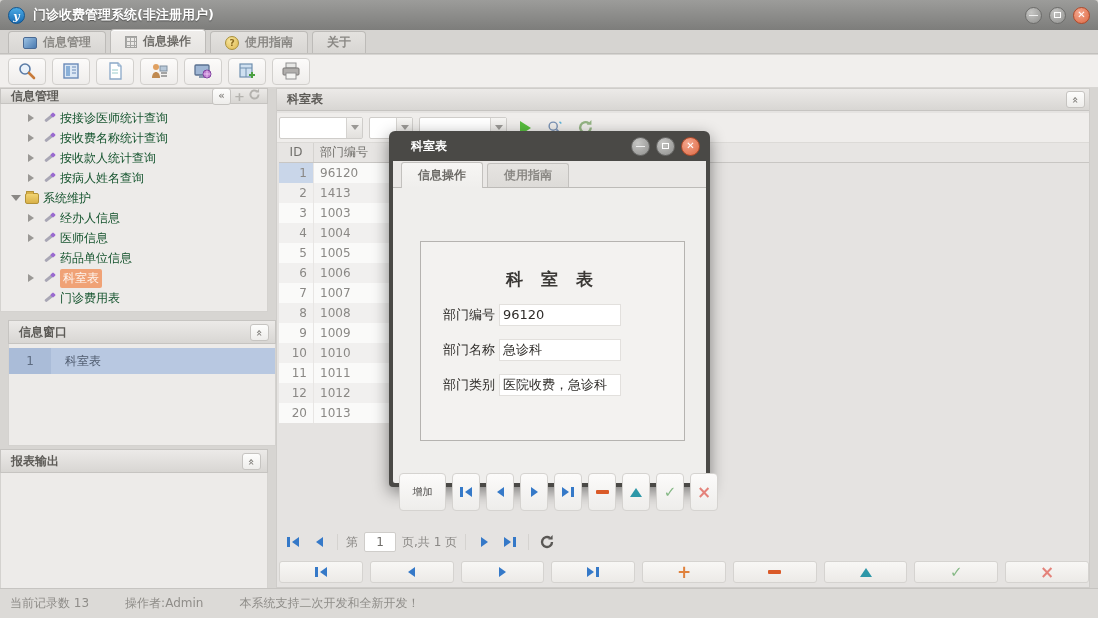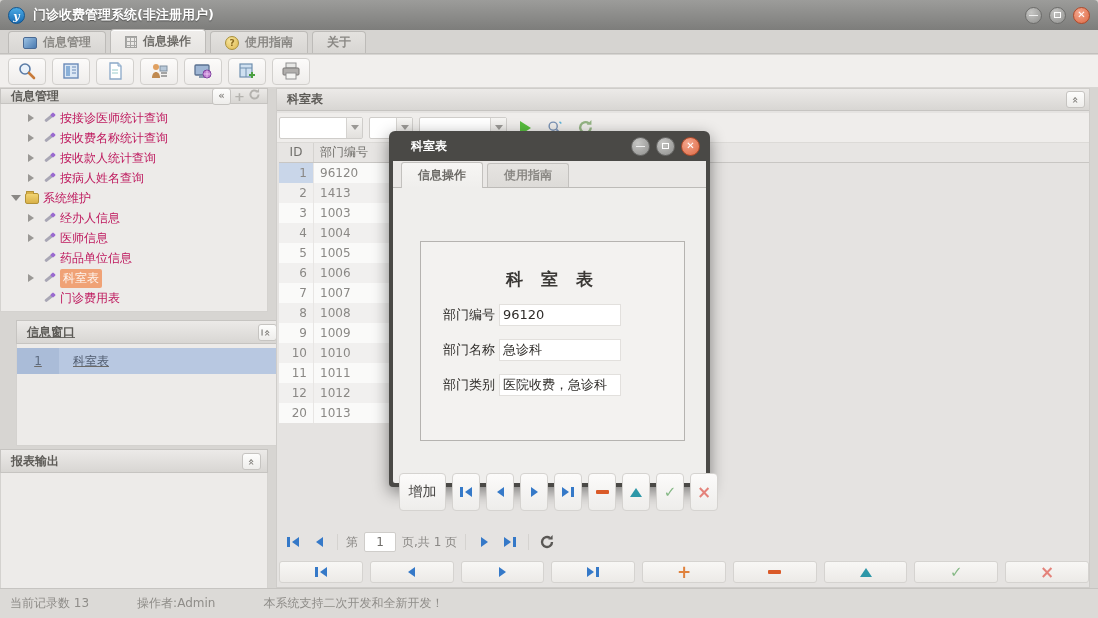--- a/index.html
+++ b/index.html
@@ -65,24 +65,24 @@
   .t-arrow.down::before  { content:""; border:5px solid transparent; border-top:6px solid #8a8885; border-bottom:0; }
   .t-arrow.none::before  { content:""; }
   .t-ic { width:14px; height:12px; position:relative; flex:none; }
   .t-ic.tool::before { content:""; position:absolute; left:2px; top:5px; width:9px; height:2.5px;
     background:#a9a7b5; transform:rotate(-38deg); border-radius:1px; }
   .t-ic.tool::after { content:""; position:absolute; right:1px; top:1px; width:4px; height:4px;
     background:#9a6ad0; border-radius:1px; transform:rotate(45deg); }
   .t-ic.folder { background:linear-gradient(#f2d472,#d9b148); border:1px solid #b39238; border-radius:2px; height:11px; }
   .t-ic.folder::before { content:""; position:absolute; left:0; top:-3px; width:6px; height:2px;
     background:#d9b148; border:1px solid #b39238; border-bottom:none; border-radius:1px 1px 0 0; }
-  .t-label { color:#be185d; }
+  .t-label { color:#14532d; }
   .titem.sel .t-label { background:#f0a276; color:#fdf4ee; padding:1px 3px; border-radius:2px; }
 
-  #sb-win { position:absolute; left:16px; top:320px; width:268px;text-decoration:underline; }
+  #sb-win { position:absolute; left:8px; top:320px; width:268px; }
   #sb-win .panel-hdr, #sb-rep .panel-hdr { height:24px; }
   #iw-body { background:#edebe9; border:1px solid #d4d2cf; border-top:none; height:102px; padding-top:4px; }
   .iw-row { height:26px; display:flex; align-items:center; }
   .iw-row.sel .iw-num { background:#aabcd8; }
   .iw-row.sel { background:#b8c8e1; }
   .iw-num { width:42px; text-align:center; color:#5d6b80; align-self:stretch; line-height:26px; }
   .iw-label { padding-left:14px; color:#4f5b6e; }
 
   #sb-rep { position:absolute; left:0; top:449px; width:268px; }
   #rep-body { background:#edebe9; border:1px solid #d4d2cf; border-top:none; height:116px; }
@@ -134,21 +134,21 @@
   .ic-last::before  { content:""; border:5px solid transparent; border-left:7px solid var(--c); border-right:0; }
   .ic-last::after   { content:""; width:3px; height:10px; background:var(--c); }
   .ic-plus  { color:#e0823c; font:bold 17px/1 "DejaVu Sans",sans-serif; } .ic-plus::before { content:"+"; }
   .ic-minus::before { content:""; width:13px; height:3.5px; background:#da5a28; border-radius:1px; }
   .ic-up::before    { content:""; border:6px solid transparent; border-bottom:9px solid #2d97a8; border-top:0; }
   .ic-check { color:#85b885; font:bold 15px/1 "DejaVu Sans",sans-serif; } .ic-check::before { content:"✓"; }
   .ic-cross { color:#e4827a; font:bold 17px/1 "DejaVu Sans",sans-serif; } .ic-cross::before { content:"×"; }
 
   
   #statusbar { position:absolute; left:0; top:588px; width:1098px; height:30px; background:#dcdad7;
-    border-top:1px solid #c6c4c1; display:flex; align-items:center; gap:48px; padding-left:10px; color:#8f8d89; }
+    border-top:1px solid #c6c4c1; display:flex; align-items:center; gap:36px; padding-left:10px; color:#8f8d89; }
 
   
   #dialog { position:absolute; left:389px; top:131px; width:321px; height:356px; background:#4a4946;
     border-radius:6px 6px 4px 4px; box-shadow:0 5px 16px rgba(0,0,0,.45); z-index:10; padding:0 4px 4px; }
   #dlg-titlebar { height:30px; display:flex; align-items:center; padding:0 6px 0 18px; }
   #dlg-title { color:#fff; font-weight:bold; }
   #dlg-titlebar .winctl { gap:6px; }
   .wbtn.d { width:19px; height:19px; }
   #dlg-body { position:relative; background:#efeeec; height:322px; border-radius:0 0 2px 2px; }
   #dlg-tabs { position:absolute; left:0; top:0; width:100%; height:27px; border-bottom:1px solid #bdbbb8;
@@ -160,21 +160,21 @@
   #dlg-form { position:absolute; left:27px; top:80px; width:265px; height:200px; background:#f3f2f0;
     border:1px solid #b5b3b0; }
   #form-title { text-align:center; margin-top:26px; font-size:17px; letter-spacing:6px; color:#3a3835; font-weight:bold; }
   .frow { display:flex; align-items:center; margin:13px 0 0 22px; height:22px; }
   .f-label { font-size:13px; color:#2e2c29; margin-right:4px; white-space:nowrap; }
   .f-input { width:122px; height:22px; background:#fff; border:1px solid #e2e0dd; font-size:13px;
     color:#2e2c29; line-height:20px; padding-left:3px; white-space:nowrap; overflow:visible; }
   #dlg-btns { position:absolute; left:6px; top:312px; display:flex; gap:6px; }
   .dlg-btn { height:38px; border:1px solid #d5d3d0; border-radius:4px;
     background:linear-gradient(#fcfbfa,#eeedeb); display:flex; align-items:center; justify-content:center; }
-  #btn-add { width:47px; color:#4a4846; font-size:14px; }
+  #btn-add { width:47px; color:#4a4846; font-size:10px; }
   .dlg-sq { width:28px; }
 </style>
 </head>
 <body>
 
 <div id="titlebar">
   <div id="logo">y</div>
   <div id="win-title">门诊收费管理系统(非注册用户)</div>
   <div class="winctl">
     <div class="wbtn">—</div>

